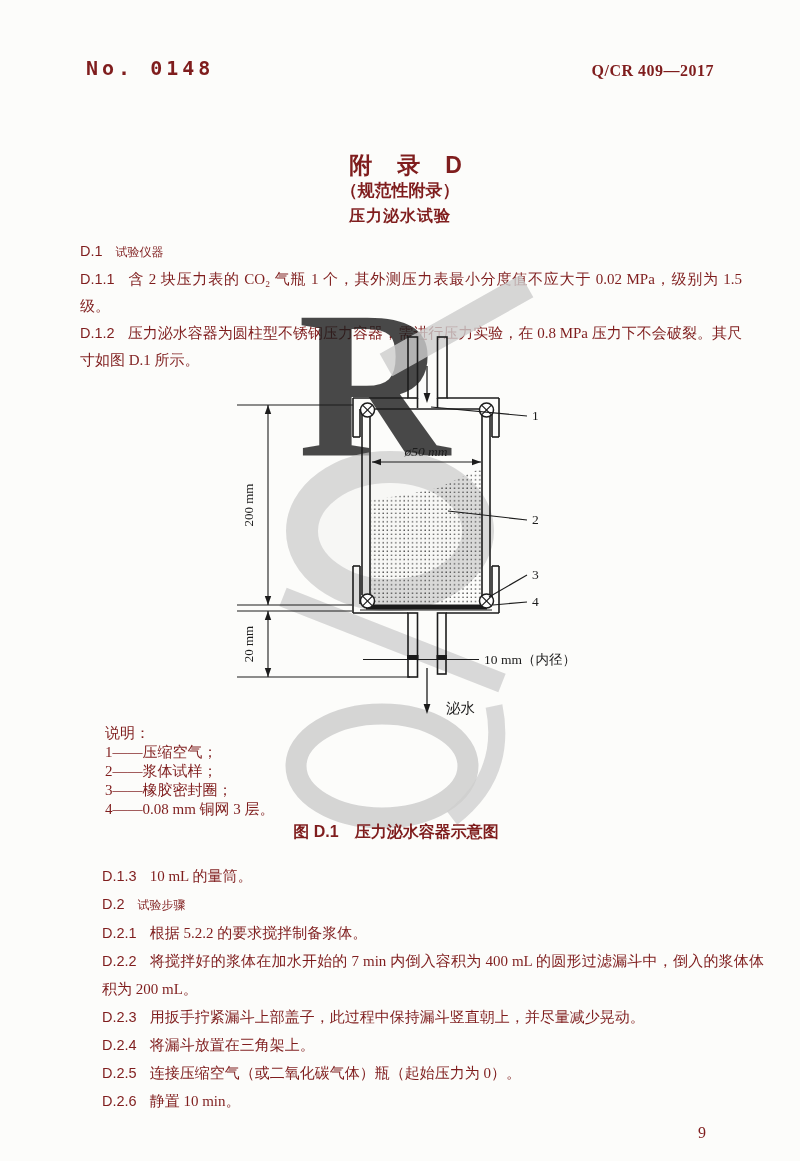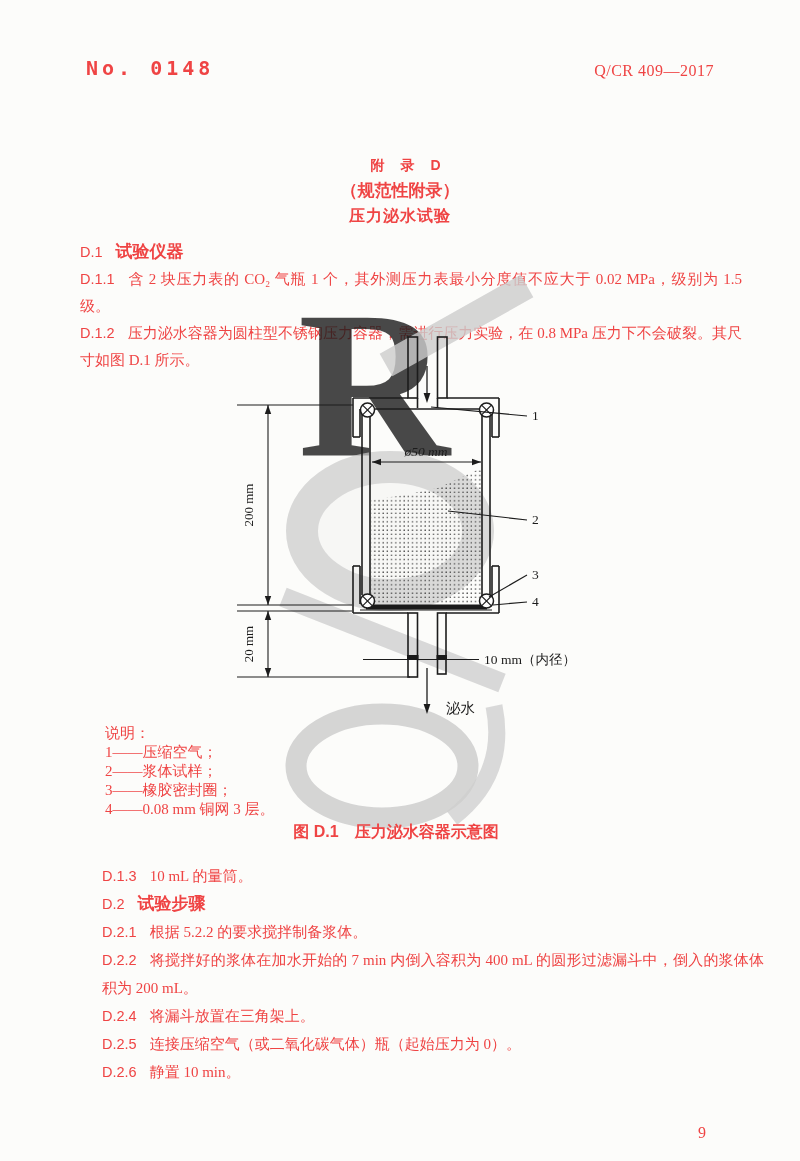--- a/index.html
+++ b/index.html
@@ -1,35 +1,35 @@
 <!DOCTYPE html>
 <html><head>
 <meta charset="utf-8">
 <style>
   html,body{margin:0;padding:0;background:#888;}
   .page{
     position:relative;width:800px;height:1161px;margin:0 auto;
     background:#fcfcfa;overflow:hidden;
-    font-family:"Liberation Serif","DejaVu Serif",serif;color:#ef4444;
+    font-family:"Liberation Serif","DejaVu Serif",serif;color:#7f1d1d;
   }
   .abs{position:absolute;}
   .hdr-left{left:86px;top:56px;font-family:"DejaVu Sans Mono",monospace;
     font-weight:bold;font-size:20px;letter-spacing:4px;}
-  .hdr-right{right:86px;top:62px;font-weight:normal;font-size:16px;letter-spacing:.5px;}
+  .hdr-right{right:86px;top:62px;font-weight:bold;font-size:16px;letter-spacing:.5px;}
   .title-block{left:0;top:152px;width:100%;text-align:center;
     font-family:"Liberation Sans","DejaVu Sans",sans-serif;font-weight:bold;}
-  .title-block .t1{font-size:14px;line-height:26px;letter-spacing:1px;padding-left:12px;}
+  .title-block .t1{font-size:23px;line-height:26px;letter-spacing:1px;padding-left:12px;}
   .title-block .t2{font-size:17px;line-height:25px;}
   .title-block .t3{font-size:16px;line-height:25px;letter-spacing:1px;}
   .body-block{width:662px;left:80px;font-size:15px;}
   .body-block p{margin:0;line-height:27px;text-align:justify;}
   #body2 p{line-height:28px;}
   .cnum{font-family:"Liberation Sans","DejaVu Sans",sans-serif;font-weight:normal;
     font-size:14.5px;margin-right:13px;white-space:nowrap;}
-  .chead{font-family:"Liberation Sans","DejaVu Sans",sans-serif;font-weight:bold;font-size:17px;}
+  .chead{font-family:"Liberation Sans","DejaVu Sans",sans-serif;font-weight:normal;font-size:12px;}
   .legend{left:105px;top:724px;font-size:15px;line-height:19px;}
   .legend div{white-space:nowrap;}
   .fig-caption{left:0;top:822px;width:792px;text-align:center;
     font-family:"Liberation Sans","DejaVu Sans",sans-serif;font-weight:bold;font-size:16px;}
   .page-no{right:94px;top:1124px;font-size:16px;}
   svg text{font-family:"Liberation Serif","DejaVu Serif",serif;fill:#1c1c1c;}
 </style>
 </head>
 <body>
 
@@ -184,20 +184,21 @@
     <div>4——0.08 mm 铜网 3 层。</div>
   </div>
 
   <div class="abs fig-caption">图 D.1　压力泌水容器示意图</div>
 
   <div class="abs body-block" id="body2" style="top:862px;margin-left:22px;">
     <p><span class="cnum">D.1.3</span><span>10 mL 的量筒。</span></p>
     <p><span class="cnum">D.2</span><span class="chead">试验步骤</span></p>
     <p><span class="cnum">D.2.1</span><span>根据 5.2.2 的要求搅拌制备浆体。</span></p>
     <p><span class="cnum">D.2.2</span><span>将搅拌好的浆体在加水开始的 7 min 内倒入容积为 400 mL 的圆形过滤漏斗中，倒入的浆体体积为 200 mL。</span></p>
+    <p><span class="cnum">D.2.3</span><span>用扳手拧紧漏斗上部盖子，此过程中保持漏斗竖直朝上，并尽量减少晃动。</span></p>
     <p><span class="cnum">D.2.4</span><span>将漏斗放置在三角架上。</span></p>
     <p><span class="cnum">D.2.5</span><span>连接压缩空气（或二氧化碳气体）瓶（起始压力为 0）。</span></p>
     <p><span class="cnum">D.2.6</span><span>静置 10 min。</span></p>
   </div>
 
   <div class="abs page-no">9</div>
 
 </div>
 
 </body></html>

